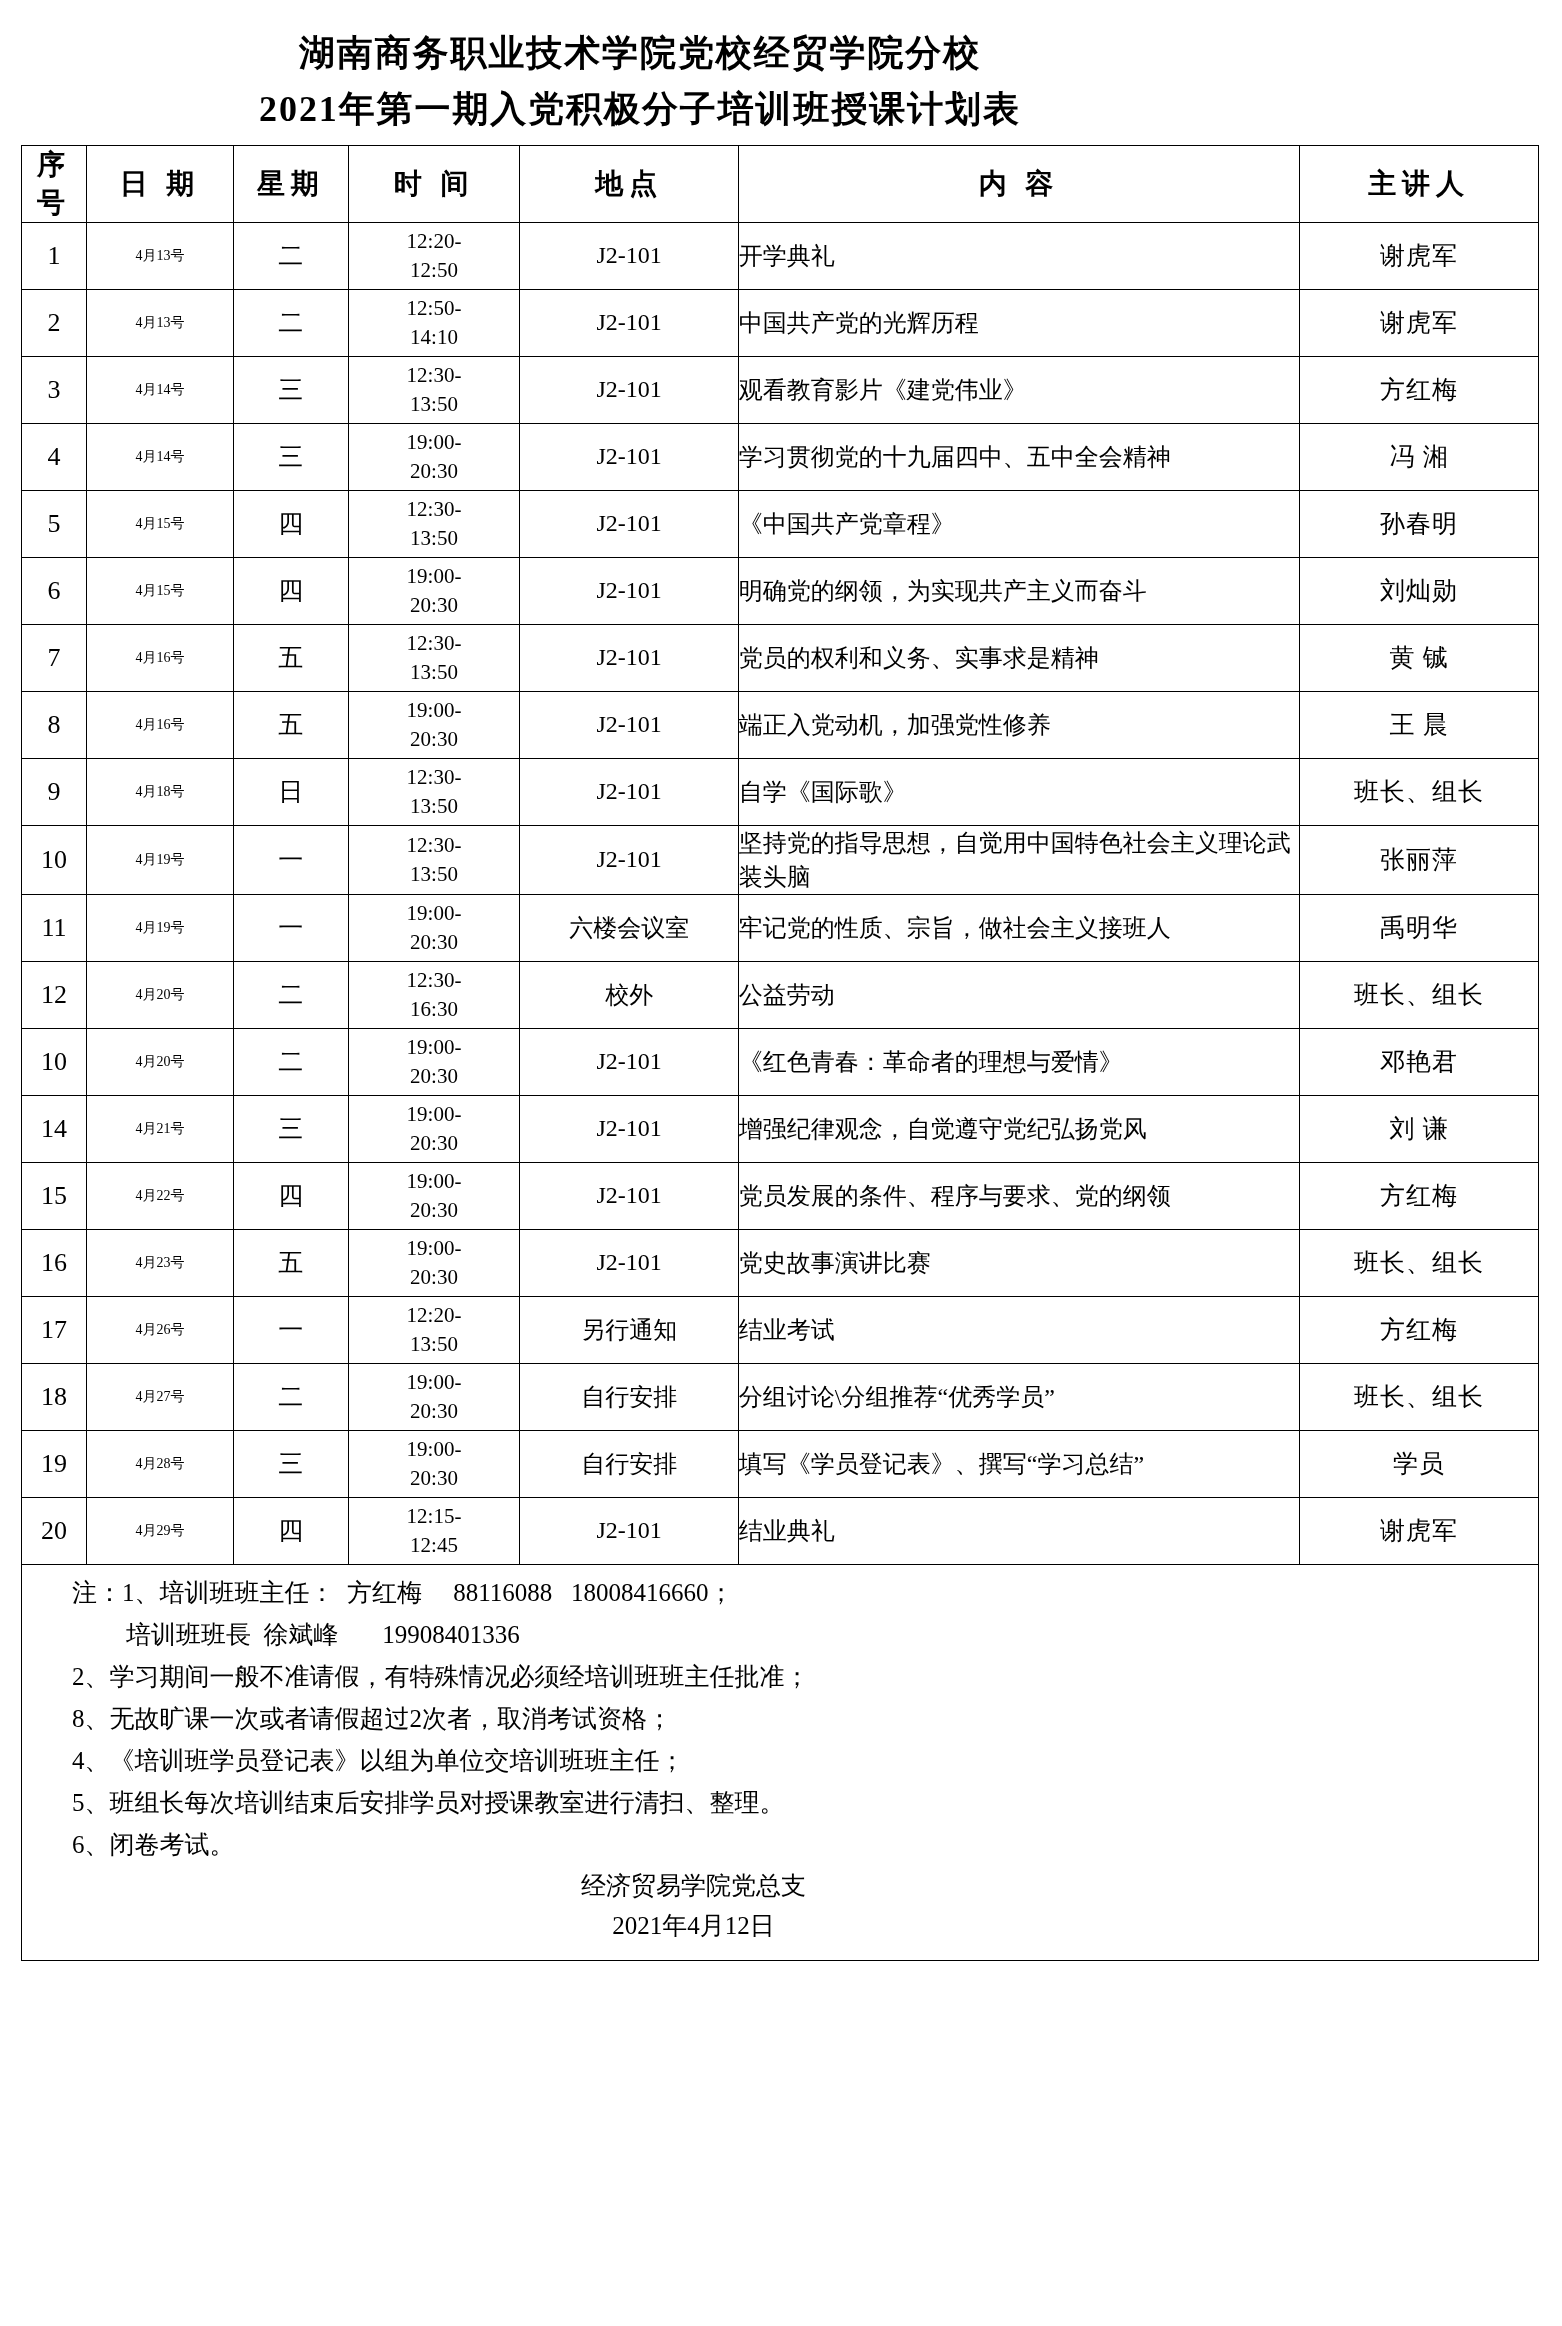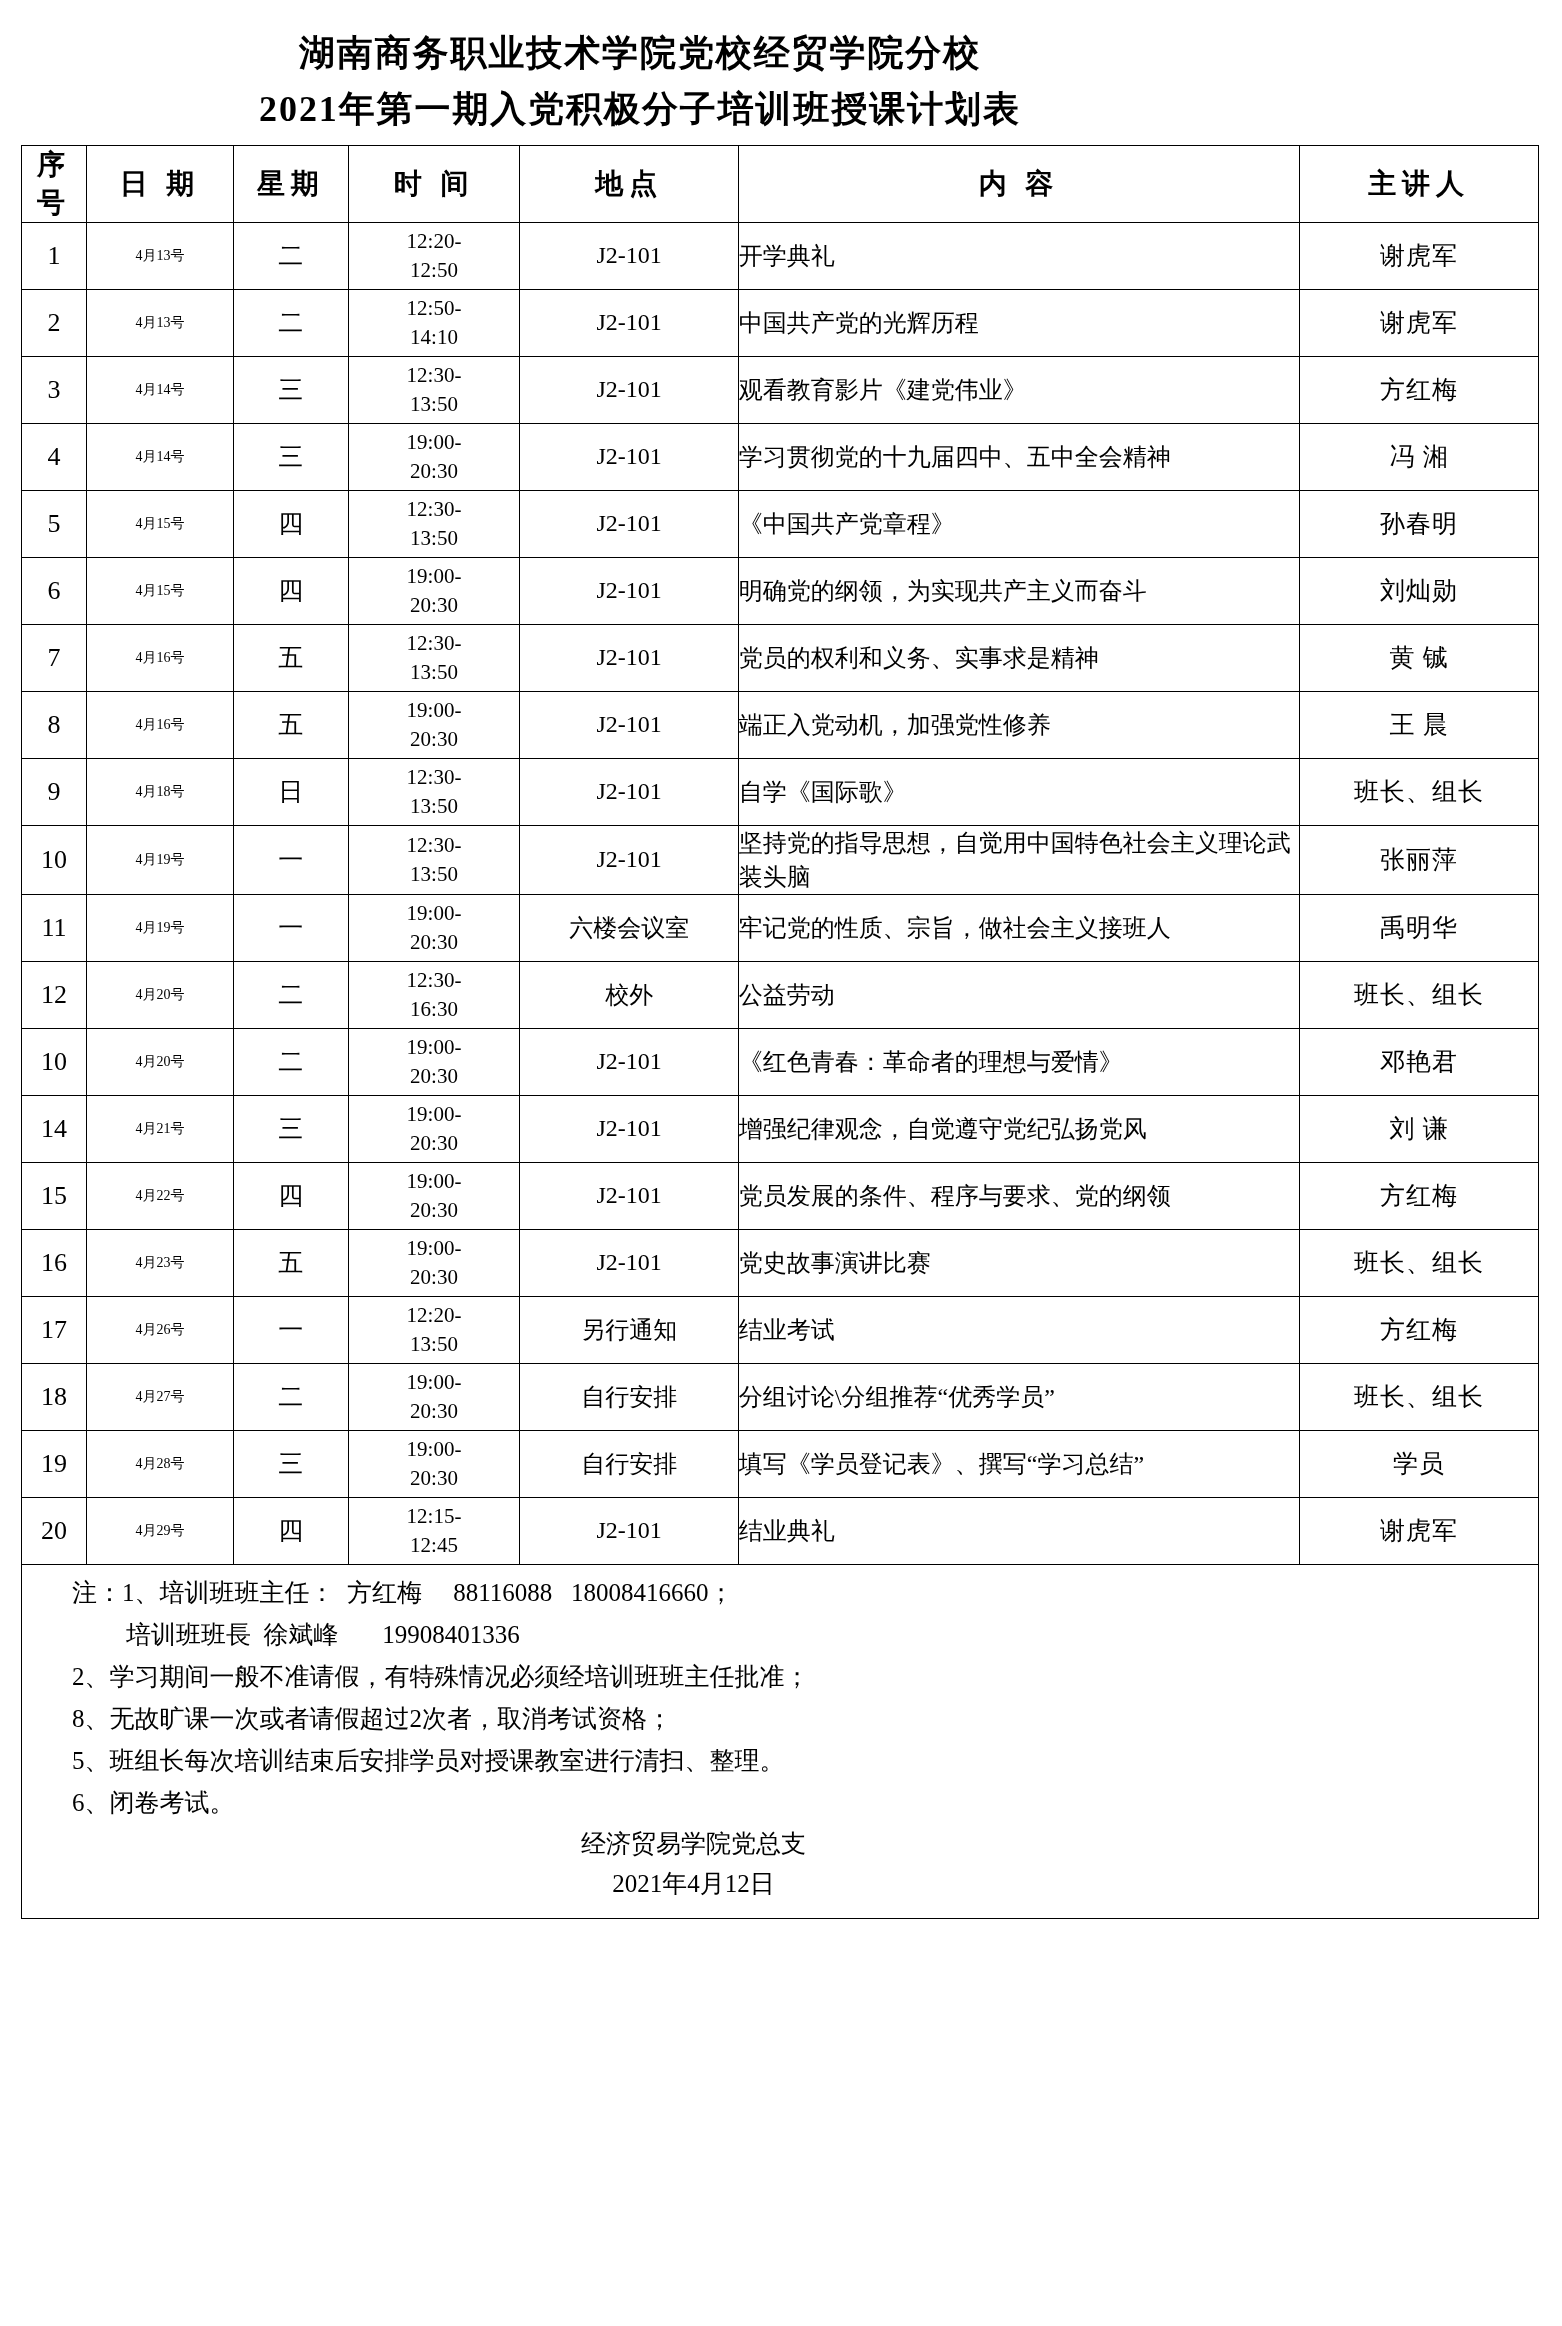--- a/index.html
+++ b/index.html
@@ -393,20 +393,21 @@
           <td class="c-spk">谢虎军</td>
         </tr>
       </tbody>
   </table>
 
   <div class="notes">
     <div class="note-line">注：1、培训班班主任：  方红梅     88116088   18008416660；</div>
     <div class="note-line indent">培训班班長  徐斌峰       19908401336</div>
     <div class="note-line">2、学习期间一般不准请假，有特殊情况必须经培训班班主任批准；</div>
     <div class="note-line">8、无故旷课一次或者请假超过2次者，取消考试资格；</div>
+    <div class="note-line">4、《培训班学员登记表》以组为单位交培训班班主任；</div>
     <div class="note-line">5、班组长每次培训结束后安排学员对授课教室进行清扫、整理。</div>
     <div class="note-line">6、闭卷考试。</div>
 
     <div class="sig-block">
       <div>经济贸易学院党总支</div>
       <div>2021年4月12日</div>
     </div>
   </div>
 
 </div>

